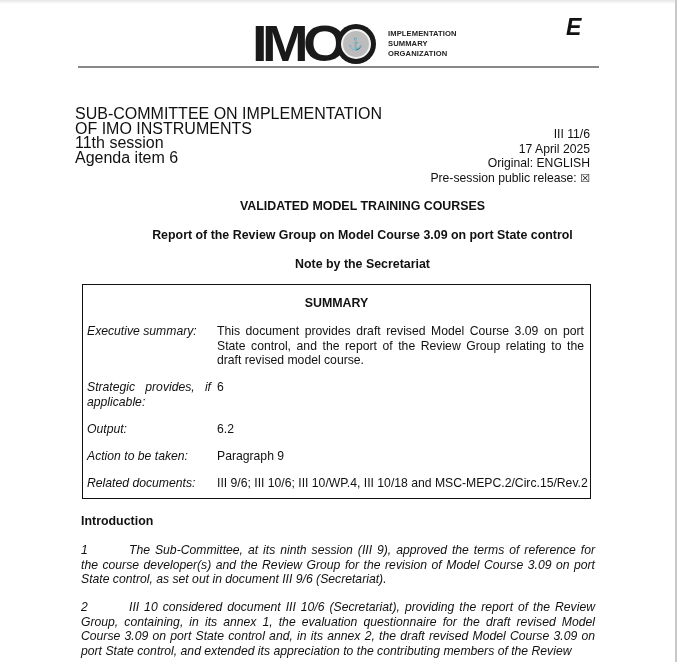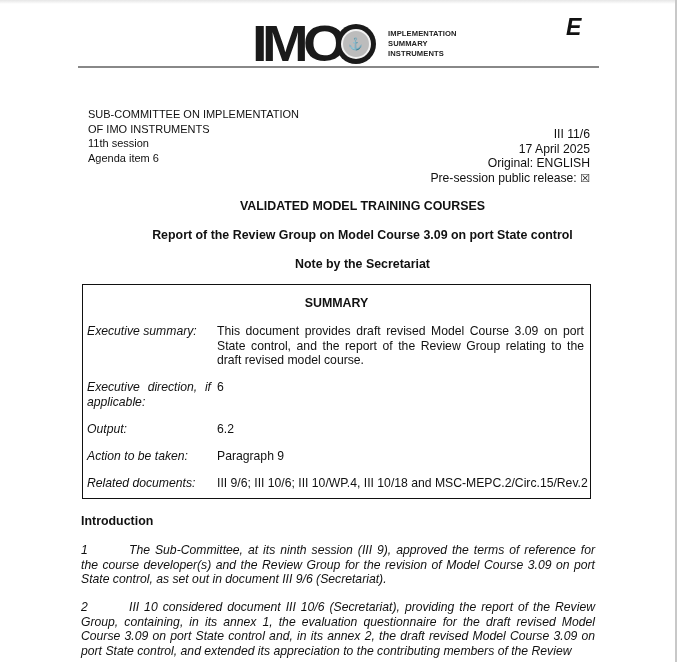--- a/index.html
+++ b/index.html
@@ -52,22 +52,22 @@
     .lang-code {
       position: absolute; left: 566px; top: 14px;
       font-size: 23px; font-weight: bold; font-style: italic; color: #111;
     }
     .header-rule {
       position: absolute; left: 78px; top: 66px; width: 521px; height: 2px;
       background: #888888;
     }
     
     .meta-left {
-      position: absolute; left: 88px; top: 107px;
-      line-height: 14.5px; font-size: 11px;
+      position: absolute; left: 75px; top: 107px;
+      line-height: 14.5px; font-size: 16px;
     }
     .meta-right {
       position: absolute; right: 87px; top: 107px; text-align: right;
       line-height: 14.5px; font-size: 12.2px; margin-top: 20px;
     }
     .meta-line { white-space: nowrap; }
     .checkbox-glyph { font-size: 11px; }
     
     .title {
       position: absolute; left: 0; width: 647px; text-align: center;
@@ -119,21 +119,21 @@
 <div class="right-edge"></div>
 
 <div class="logo">
   <span class="logo-letters">IMO</span>
   <span class="logo-emblem">
     <span class="inner">⚓</span>
   </span>
   <span class="logo-text">
     <div>IMPLEMENTATION</div>
     <div>SUMMARY</div>
-    <div>INSTRUMENTS</div>
+    <div>ORGANIZATION</div>
   </span>
 </div>
 <div class="lang-code">E</div>
 <div class="header-rule"></div>
 
 <div class="meta-left">
   <div class="meta-line">SUB-COMMITTEE ON IMPLEMENTATION</div>
   <div class="meta-line">OF IMO INSTRUMENTS</div>
   <div class="meta-line">11th session</div>
   <div class="meta-line">Agenda item 6</div>
@@ -153,21 +153,21 @@
 <div class="title t2">Report of the Review Group on Model Course 3.09 on port State control</div>
 <div class="title t3">Note by the Secretariat</div>
 
 <div class="summary-box">
   <div class="summary-heading">SUMMARY</div>
   <div class="s-row r1">
     <div class="s-label">Executive summary:</div>
     <div class="s-value">This document provides draft revised Model Course 3.09 on port State control, and the report of the Review Group relating to the draft revised model course.</div>
   </div>
   <div class="s-row r2">
-    <div class="s-label">Executive direction, if applicable:</div>
+    <div class="s-label">Strategic provides, if applicable:</div>
     <div class="s-value">6</div>
   </div>
   <div class="s-row r3">
     <div class="s-label">Output:</div>
     <div class="s-value">6.2</div>
   </div>
   <div class="s-row r4">
     <div class="s-label">Action to be taken:</div>
     <div class="s-value">Paragraph 9</div>
   </div>

